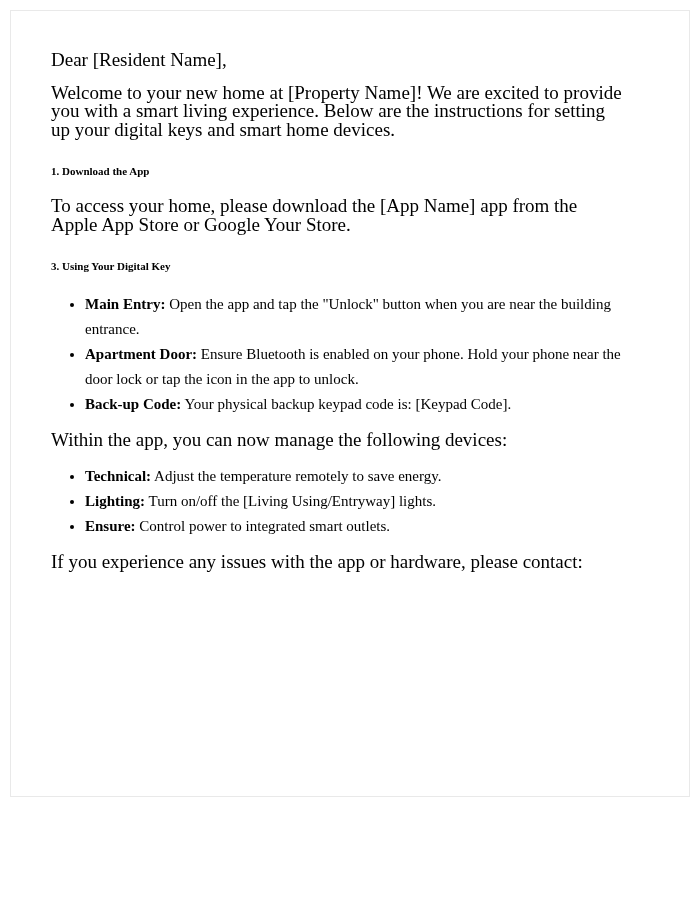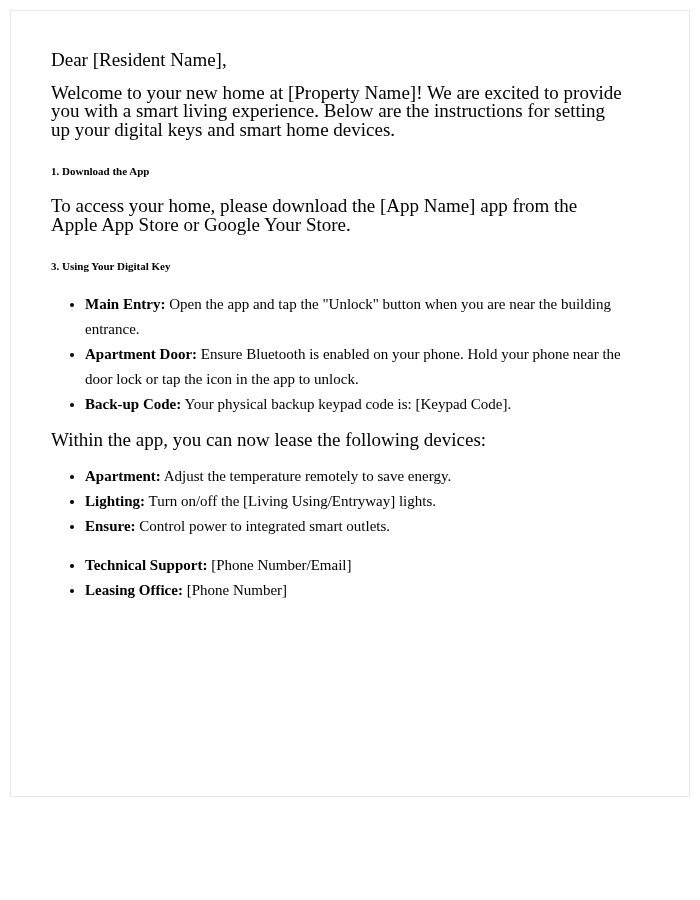--- a/index.html
+++ b/index.html
@@ -67,41 +67,32 @@
     <li>
       <span class="bullet-label">Apartment Door:</span>
       <span>Ensure Bluetooth is enabled on your phone. Hold your phone near the door lock or tap the icon in the app to unlock.</span>
     </li>
     <li>
       <span class="bullet-label">Back-up Code:</span>
       <span>Your physical backup keypad code is: [Keypad Code].</span>
     </li>
   </ul>
 
-  <p>Within the app, you can now lease the following devices:</p>
+  <p>Within the app, you can now manage the following devices:</p>
   <ul class="bullet-list">
     <li>
-      <span class="bullet-label">Apartment:</span>
+      <span class="bullet-label">Technical:</span>
       <span>Adjust the temperature remotely to save energy.</span>
     </li>
     <li>
       <span class="bullet-label">Lighting:</span>
       <span>Turn on/off the [Living Using/Entryway] lights.</span>
     </li>
     <li>
       <span class="bullet-label">Ensure:</span>
       <span>Control power to integrated smart outlets.</span>
     </li>
   </ul>
 
-  <ul class="bullet-list">
-    <li>
-      <span class="bullet-label">Technical Support:</span>
-      <span>[Phone Number/Email]</span>
-    </li>
-    <li>
-      <span class="bullet-label">Leasing Office:</span>
-      <span>[Phone Number]</span>
-    </li>
-  </ul>
+  <p>If you experience any issues with the app or hardware, please contact:</p>
 
 
 </div>
 
 </body></html>

